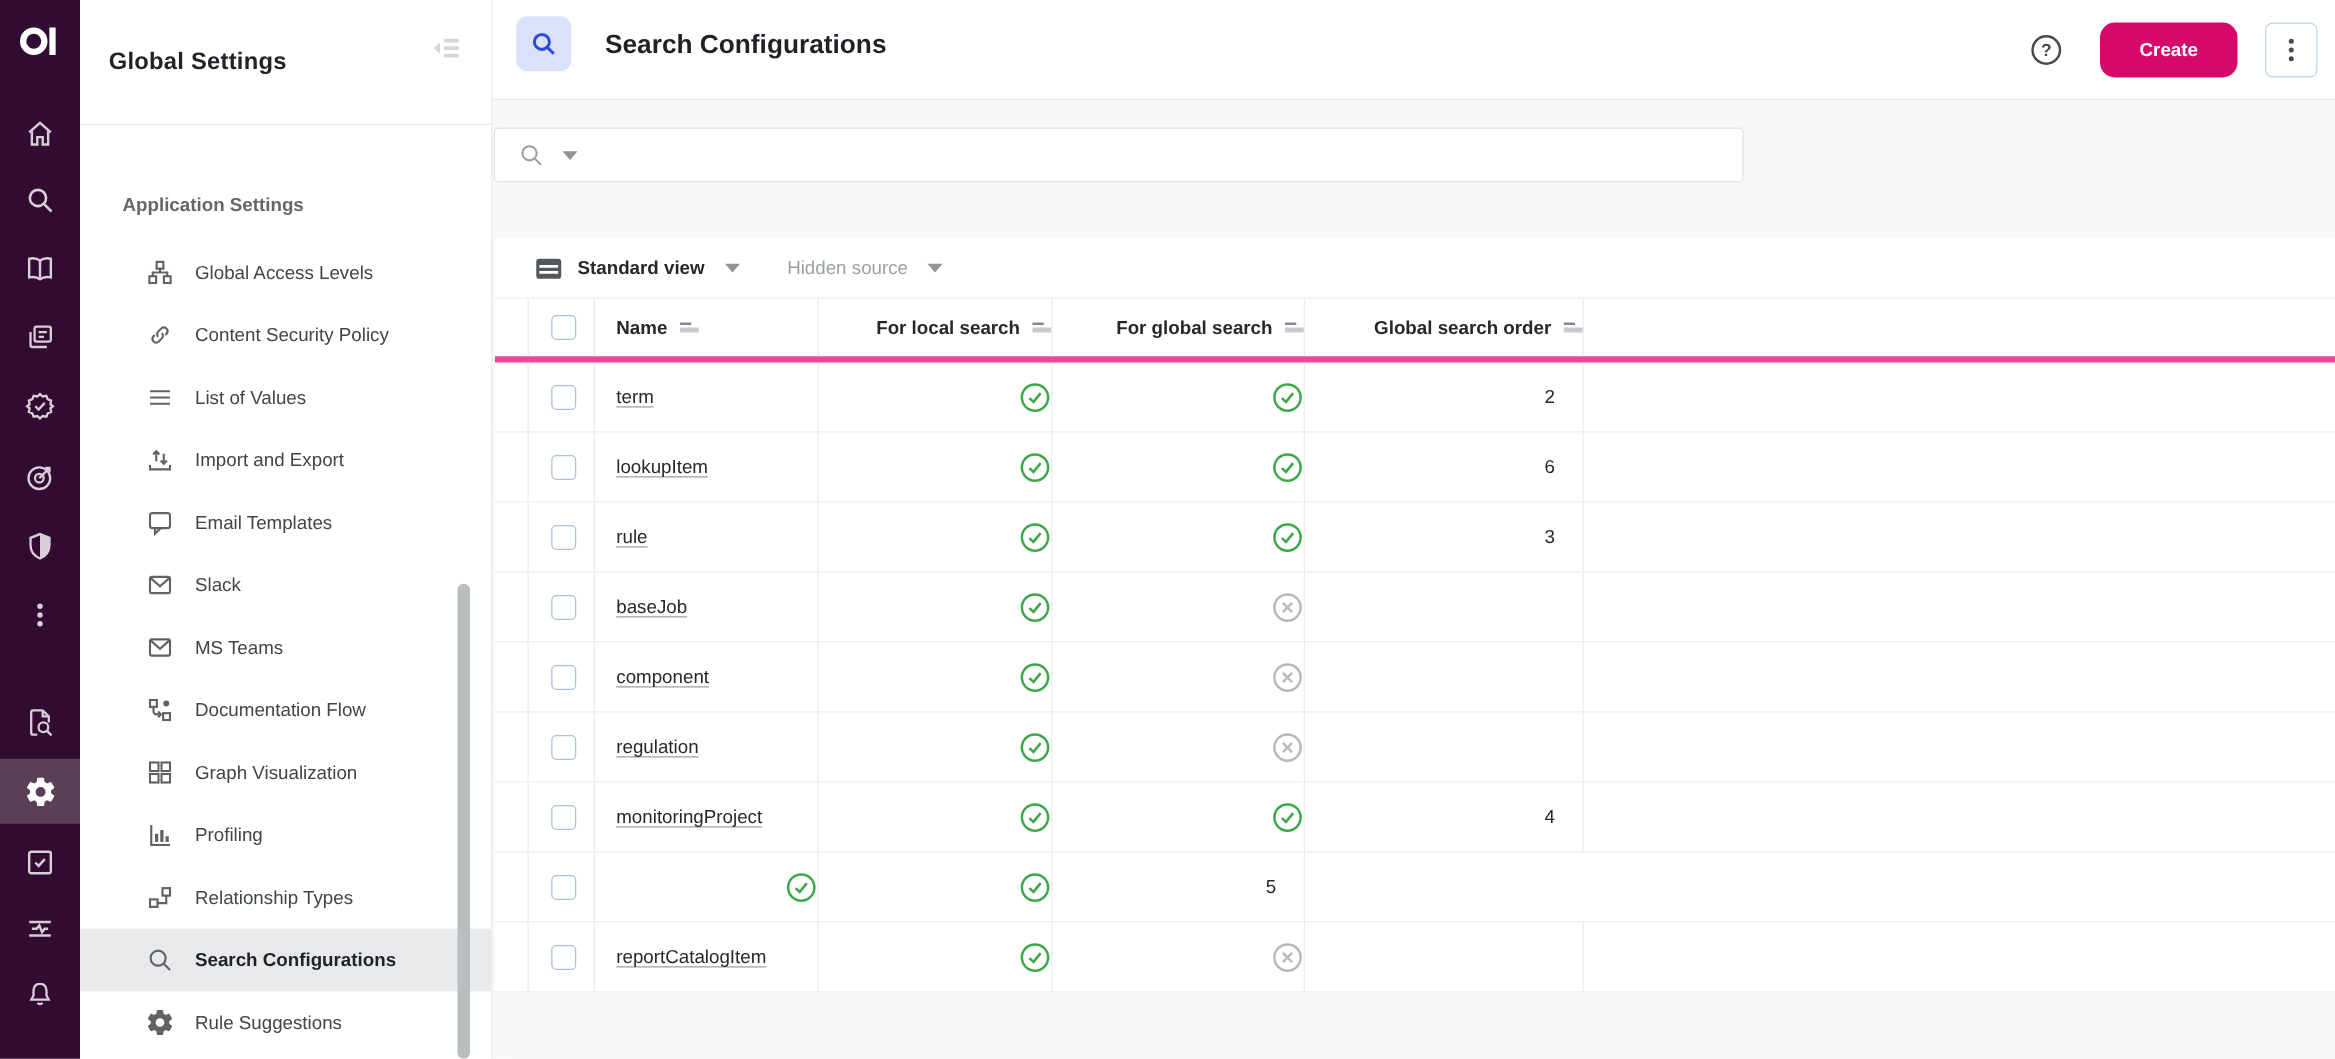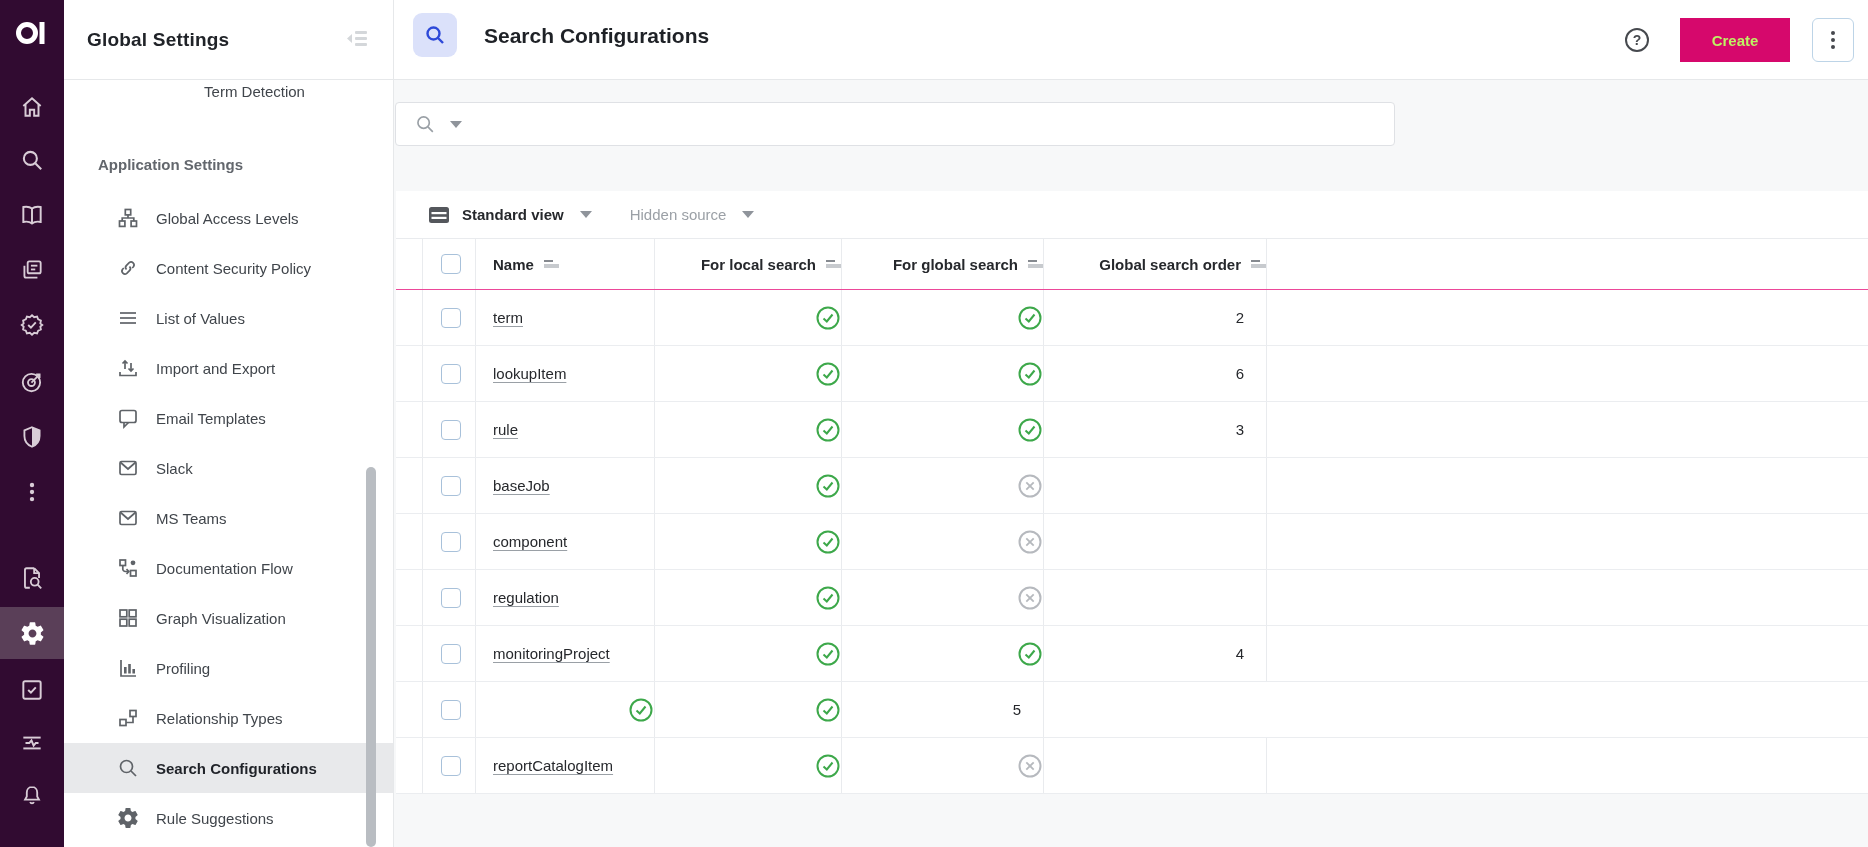--- a/index.html
+++ b/index.html
@@ -11,21 +11,21 @@
   .rail-logo { position:absolute; left:0; top:10px; width:64px; height:46px;
     display:flex; align-items:center; justify-content:center; }
   .rail-item { position:absolute; left:0; width:64px; height:44px;
     display:flex; align-items:center; justify-content:center; color:#d9cdd7; cursor:pointer; }
   .rail-item.active { background:#5a3f58; height:52px; color:#ffffff; }
   .rail-item svg { display:block; }
 
   
   .sidebar { position:absolute; left:64px; top:0; width:330px; height:847px; background:#fff;
     border-right:1px solid #e6e8ea; overflow:hidden; z-index:20; }
-  .side-header { position:absolute; left:0; top:0; width:100%; height:80px; background:#fff;
+  .side-header { position:absolute; left:0; top:0; width:100%; height:100px; background:#fff;
     border-bottom:1px solid #e6e8ea; z-index:5; display:flex; align-items:center; }
   .side-title { margin-left:23px; font-size:19px; font-weight:700; color:#202328; letter-spacing:.2px; }
   .collapse-btn { position:absolute; right:22px; top:26px; width:28px; height:26px; cursor:pointer; }
   .side-list { position:absolute; left:0; top:80px; width:100%; height:767px; overflow:hidden; }
   .side-list > :first-child { margin-top:-21px;flex-direction:column; }
   .side-item { height:50px; display:flex; align-items:center; padding-left:52px; cursor:pointer;
     font-size:15px; color:#40454b; white-space:nowrap; }
   .side-item .s-icon { width:24px; height:24px; margin-right:16px; color:#5f6368; flex:0 0 24px; }
   .side-item.active { background:#e8e9eb; color:#1f2228; font-weight:700; }
   .side-section { height:84px; display:flex; align-items:flex-end; padding:0 0 20px 23px;
@@ -35,21 +35,21 @@
 
   
   .main { position:absolute; left:394px; top:0; right:0; height:847px; background:#f7f8f9; }
   .main-header { position:absolute; left:0; top:0; right:0; height:80px; background:#fff;
     border-bottom:1px solid #e6e8ea; z-index:4; }
   .title-icon { position:absolute; left:19px; top:13px; width:44px; height:44px; border-radius:9px;
     background:#dbe1fa; display:flex; align-items:center; justify-content:center; }
   .page-title { position:absolute; left:90px; top:24px; font-size:21px; font-weight:700; color:#1e2126; }
   .help-btn { position:absolute; left:1229px; top:26px; width:28px; height:28px; cursor:pointer; }
   .create-btn { position:absolute; left:1286px; top:18px; width:110px; height:44px; border:none;
-    border-radius:0; background:#d6086c; color:#bef264; font-size:15px; font-weight:700;
+    border-radius:12px; background:#d6086c; color:#ffffff; font-size:15px; font-weight:700;
     font-family:inherit; cursor:pointer; }
   .kebab-btn { position:absolute; left:1418px; top:18px; width:42px; height:44px; background:#fff;
     border:1.5px solid #bdd4e7; border-radius:6px; display:flex; align-items:center;
     justify-content:center; cursor:pointer; }
 
   .content { position:absolute; left:0; top:80px; right:0; bottom:0; }
   .search-box { position:absolute; left:1px; top:22px; width:1000px; height:44px; background:#fff;
     border:1px solid #dfe1e5; border-radius:4px; display:flex; align-items:center; padding-left:18px; }
   .search-box .caret { margin-left:14px; }
   .search-input { border:none; outline:none; flex:1; height:100%; font-size:15px;
@@ -60,21 +60,21 @@
   .card { position:absolute; left:2px; top:111px; right:0; background:#fff; }
   .card-toolbar { height:47px; display:flex; align-items:center; padding-left:32px; }
   .tb-view-icon { width:22px; height:18px; margin-right:12px; }
   .tb-view-label { font-size:15px; font-weight:700; color:#26282c; }
   .tb-caret { margin-left:16px; }
   .tb-hidden { margin-left:38px; font-size:15px; color:#9ba0a6; }
 
   .grid-row { display:grid; grid-template-columns:27px 53px 179px 187px 202px 223px 1fr; }
   .cell { display:flex; align-items:center; border-right:1px solid #e9ebee; min-width:0; }
   .cell.c-fill { border-right:none; }
-  .thead { height:52px; border-top:1px solid #e9ebee; border-bottom:1px solid #ec4899; }
+  .thead { height:52px; border-top:1px solid #e9ebee; border-bottom:5px solid #ec4899; }
   .thead .cell { font-size:15px; font-weight:700; color:#26282c; }
   .th-label { margin-right:10px; white-space:nowrap; }
   .sort-ic { display:inline-flex; flex-direction:column; gap:2px; }
   .sort-ic .b1 { width:9px; height:2px; background:#85898f; }
   .sort-ic .b2 { width:15px; height:4px; background:#c7cace; }
   .c-name { padding-left:17px; }
   .c-check { padding-left:18px; }
   .c-icon { padding-left:18px;justify-content:flex-end; }
   .c-order { justify-content:flex-end; padding-right:22px; font-size:15px; color:#26282c; }
   .trow { height:56px; border-bottom:1px solid #ebedf0; }

